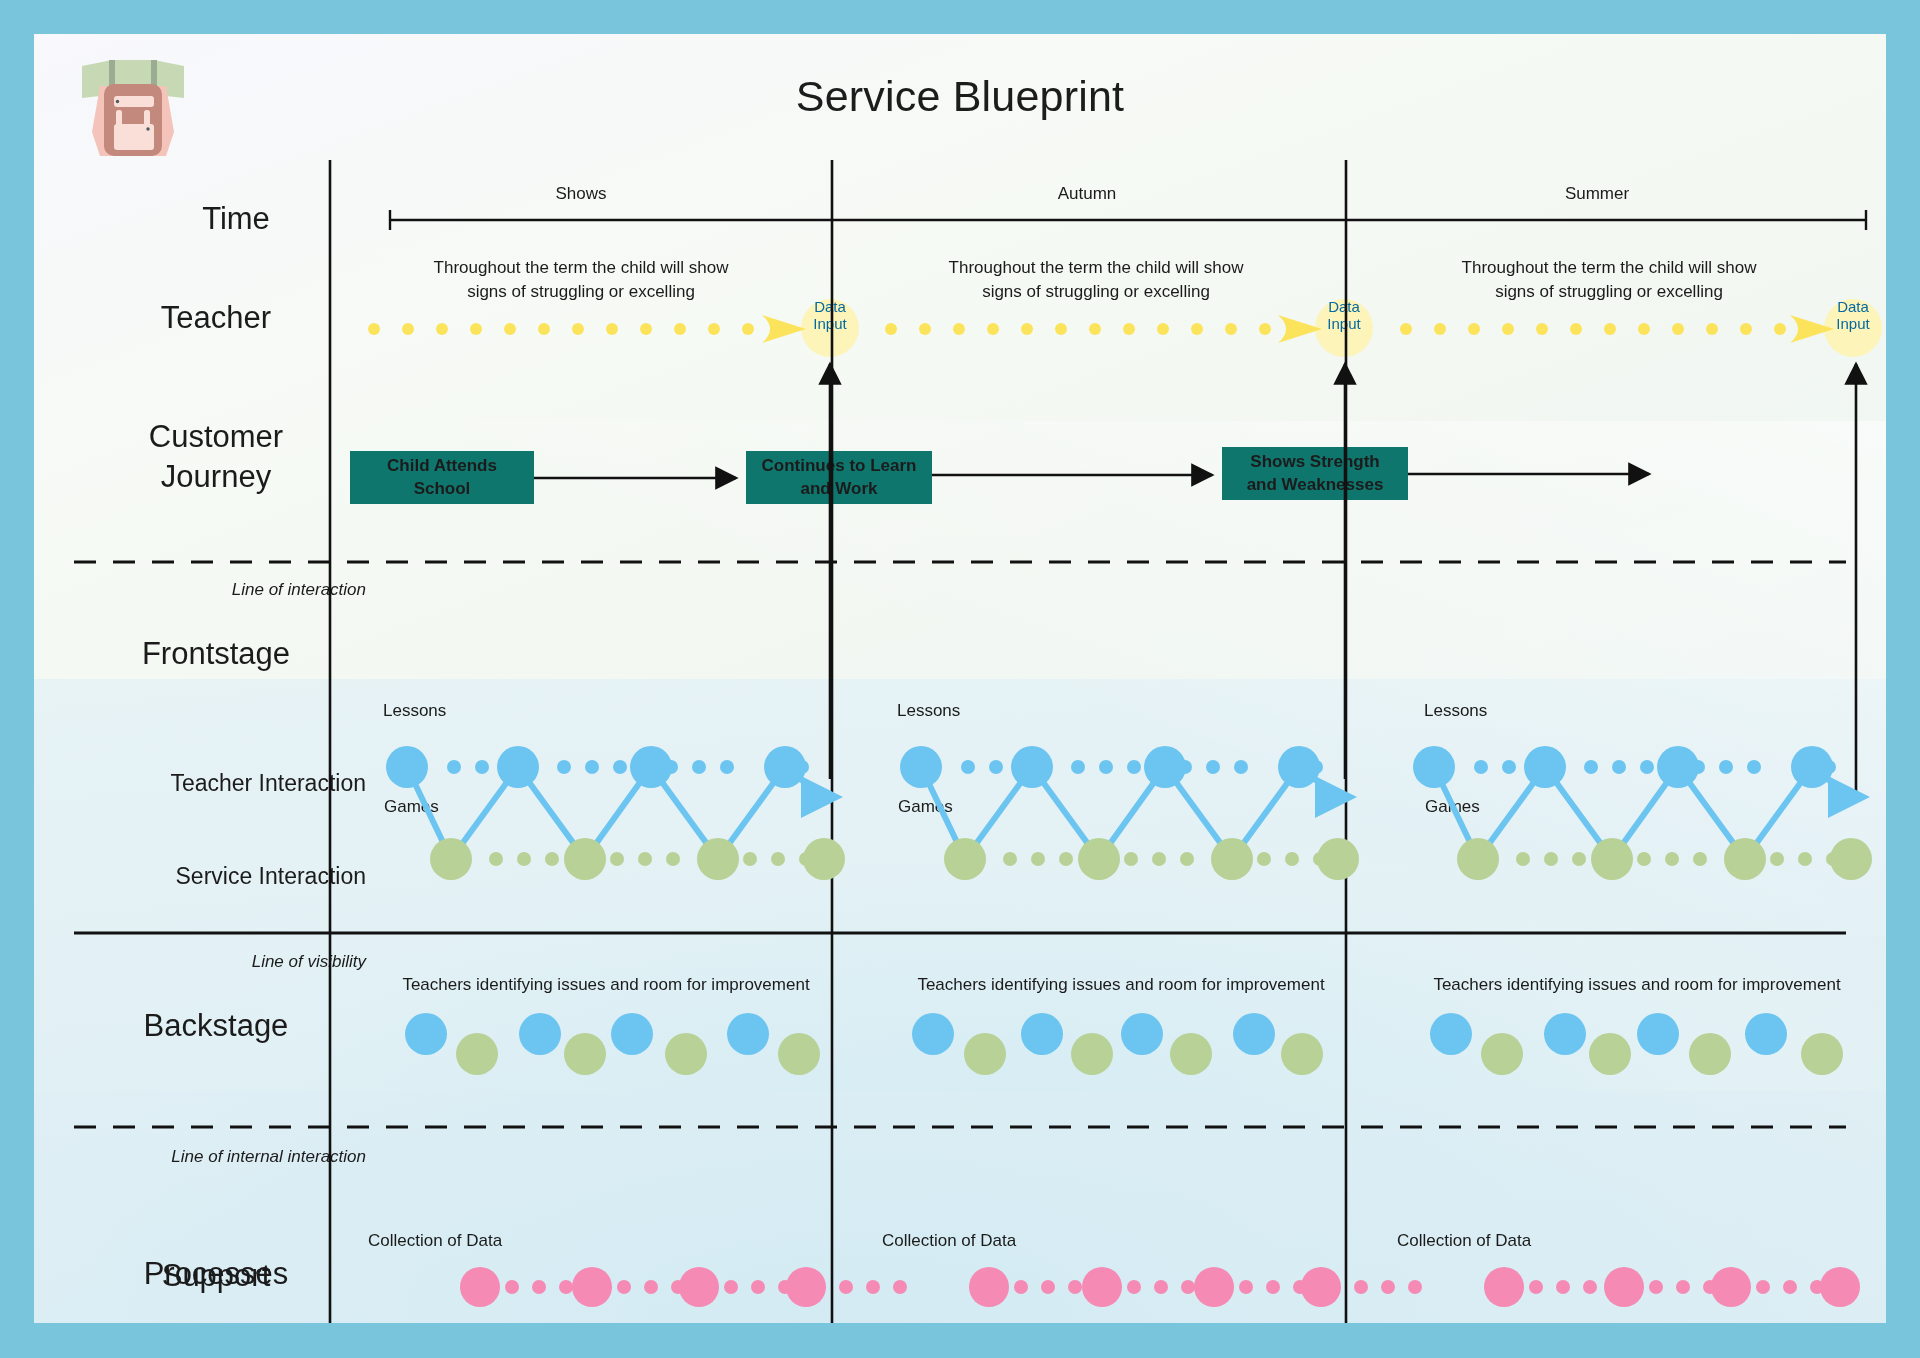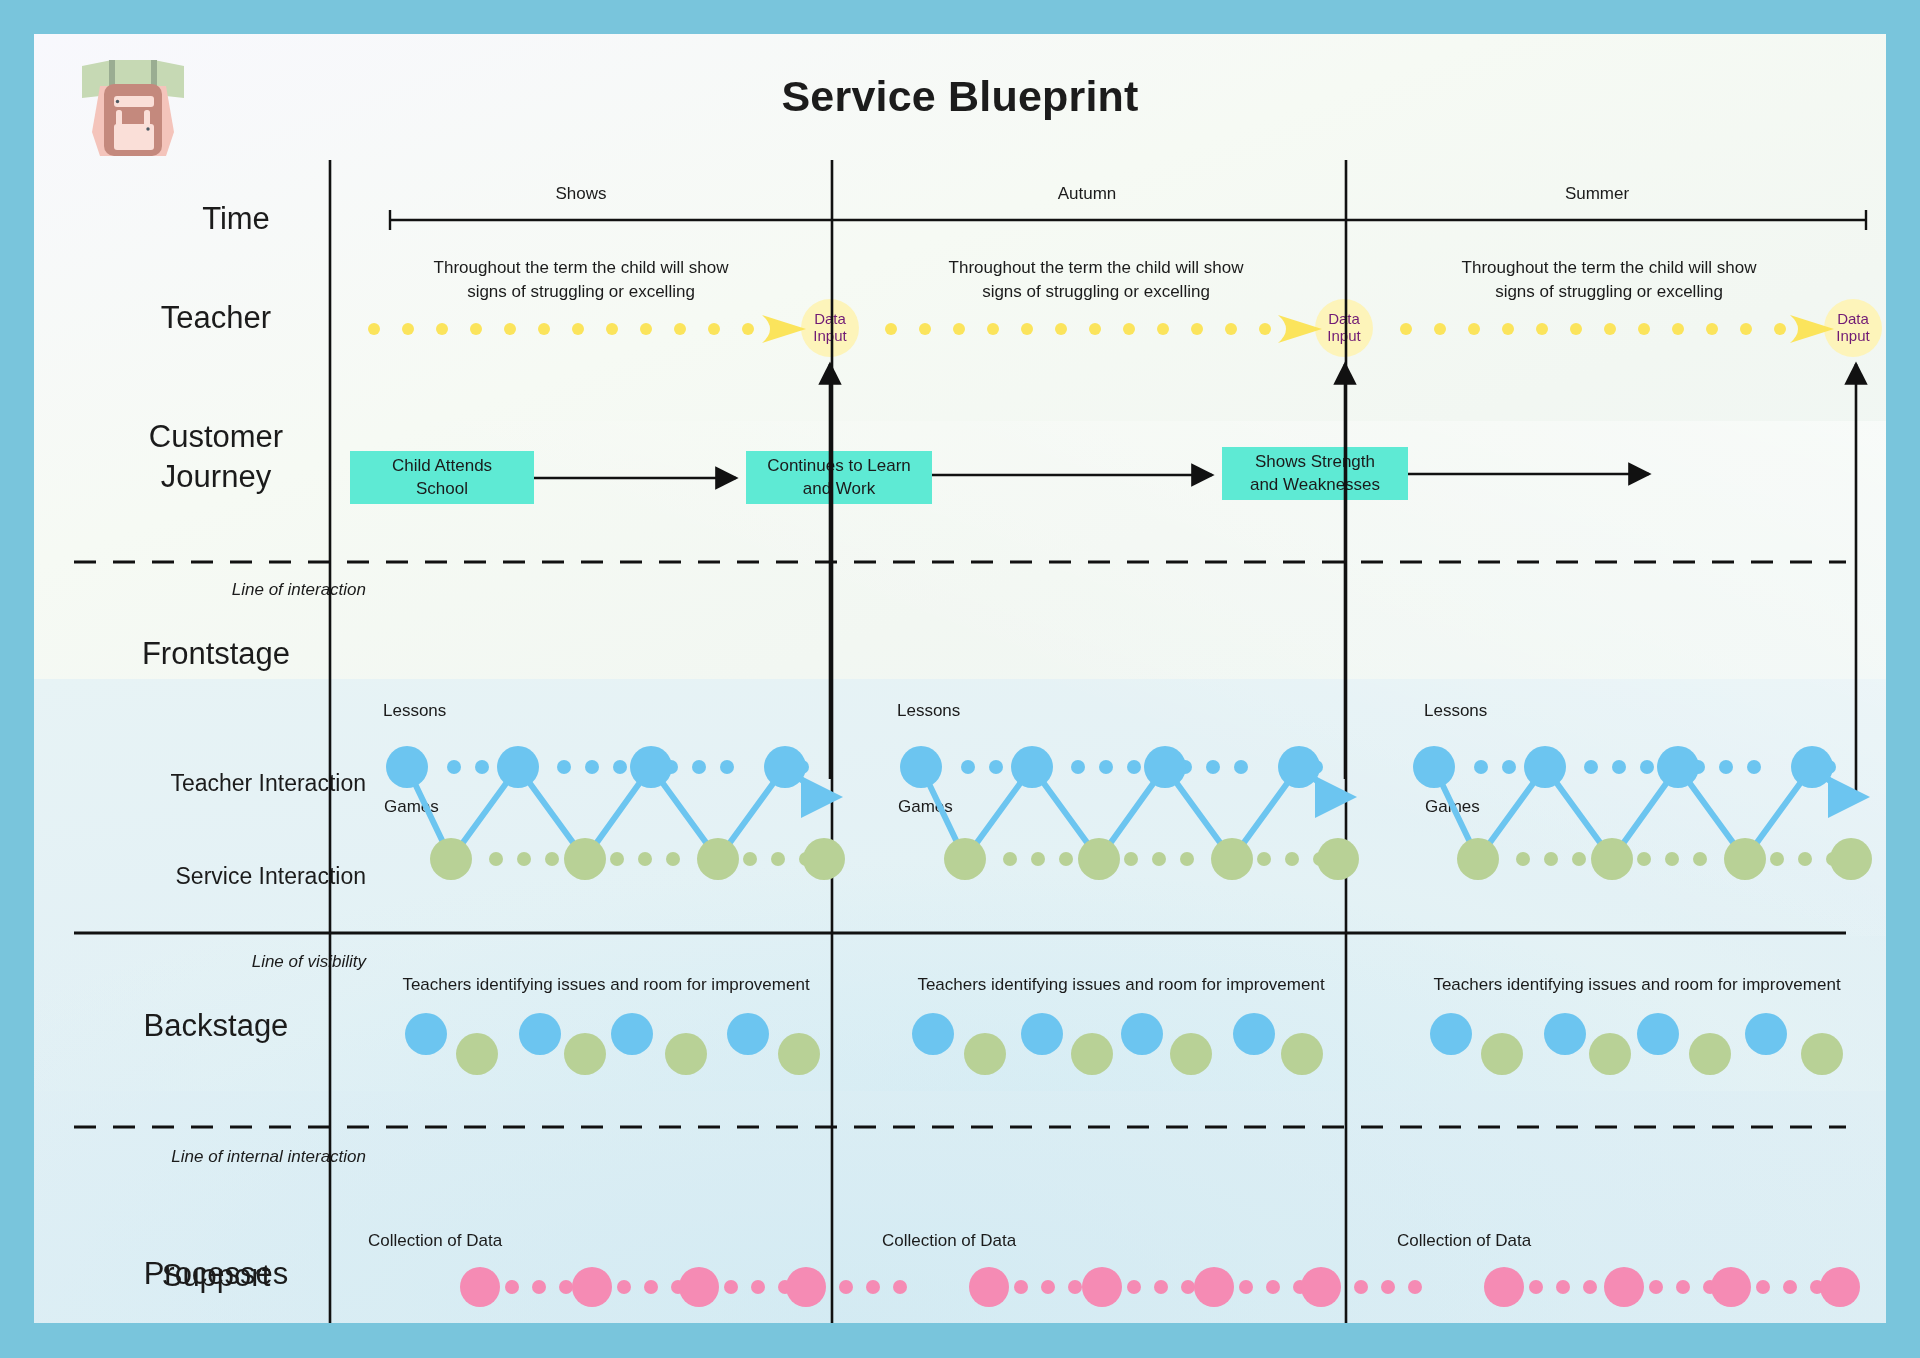--- a/index.html
+++ b/index.html
@@ -40,21 +40,21 @@
     left:10%;top:30%;width:100%;height:40%;
     background:linear-gradient(200deg, rgba(255,255,255,.55) 0%, rgba(255,255,255,0) 55%);
   }
 
   
   .logo{position:absolute;left:44px;top:24px;width:110px;height:120px;}
 
   
   .title{
     position:absolute;left:0;top:38px;width:100%;
-    text-align:center;font-size:43px;color:#1c1c1c;font-weight:700;
+    text-align:center;font-size:43px;color:#1c1c1c;font-weight:400;
     letter-spacing:.2px;
   }
 
   .rowlabel{
     position:absolute;text-align:right;color:#1b1b1b;
     line-height:1.12;
   }
   .rowlabel.big{font-size:31px;text-align:center;}
   .rowlabel.mid{font-size:23px;margin-top:22px;}
   .rowlabel.small-ital{font-size:17px;font-style:italic;}
@@ -63,30 +63,30 @@
     position:absolute;text-align:center;font-size:17px;color:#1b1b1b;width:300px;
   }
 
   .celltext{
     position:absolute;text-align:center;font-size:17px;color:#1b1b1b;line-height:1.25;
   }
   .celltext.left{text-align:left;}
 
   
   .cjbox{
-    position:absolute;background:#5eead4;color:#1b1b1b;
+    position:absolute;background:#0f766e;color:#1b1b1b;
     font-size:17px;line-height:1.3;display:flex;align-items:center;
-    justify-content:center;text-align:center;padding:6px 8px;box-sizing:border-box;
+    justify-content:center;text-align:center;padding:6px 8px;box-sizing:border-box;font-weight:bold;
   }
 
   
   .bubble{
     position:absolute;width:58px;height:58px;border-radius:50%;
-    background:#fdf4ba;display:flex;align-items:center;justify-content:center;
-    text-align:center;font-size:15px;line-height:1.12;color:#701a75;
+    background:#fdf4ba;display:flex;justify-content:center;
+    text-align:center;font-size:15px;line-height:1.12;color:#0369a1;
   }
   .bubble span{display:block;}
 
   svg.overlay{position:absolute;left:0;top:0;width:1852px;height:1289px;pointer-events:none;}
 </style>
 </head>
 <body>
 
 <div id="canvas">
 

